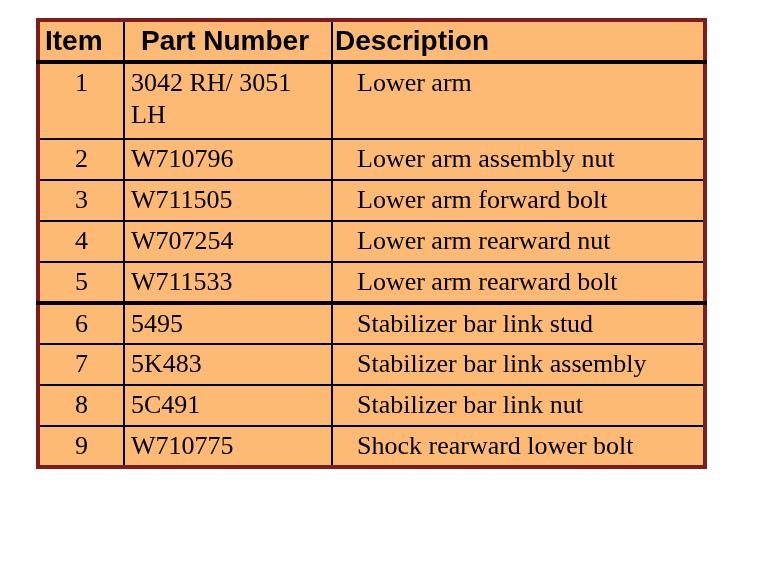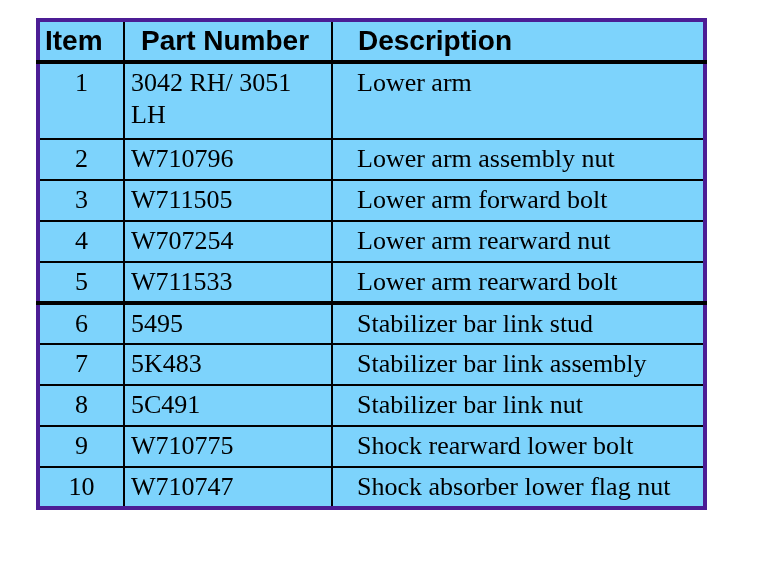--- a/index.html
+++ b/index.html
@@ -15,22 +15,22 @@
   }
   .page {
     position: absolute;
     left: 36px;
     top: 18px;
   }
   table.parts-table {
     border-collapse: collapse;
     table-layout: fixed;
     width: 667px;
-    background: #7dd3fc;
-    border: 4px solid #4c1d95;
+    background: #fdba74;
+    border: 4px solid #7f1d1d;
   }
   .parts-table th,
   .parts-table td {
     border: 2px solid #000000;
     vertical-align: top;
     overflow: hidden;
     color: #000000;
     box-sizing: border-box;
   }
   
@@ -42,21 +42,21 @@
     font-weight: bold;
     font-size: 28px;
     line-height: 32px;
     text-align: left;
     border-bottom: 4px solid #000000;
     padding: 3px 4px 0 4px;
     white-space: nowrap;
   }
   th.col-item { padding-left: 5px; }
   th.col-part { padding-left: 16px; }
-  th.col-desc { padding-left: 25px; }
+  th.col-desc { padding-left: 2px; }
   
   .parts-table td {
     font-family: "Liberation Serif", serif;
     font-size: 26px;
     line-height: 32px;
     padding: 3px 6px 0 6px;
   }
   .parts-table tbody tr {
     height: 41px;
   }
@@ -131,20 +131,15 @@
       <tr>
         <td class="cell-item">8</td>
         <td class="cell-part">5C491</td>
         <td class="cell-desc">Stabilizer bar link nut</td>
       </tr>
       <tr>
         <td class="cell-item">9</td>
         <td class="cell-part">W710775</td>
         <td class="cell-desc">Shock rearward lower bolt</td>
       </tr>
-      <tr>
-        <td class="cell-item">10</td>
-        <td class="cell-part">W710747</td>
-        <td class="cell-desc">Shock absorber lower flag nut</td>
-      </tr>
     </tbody>
   </table>
 </div>
 
 </body></html>

